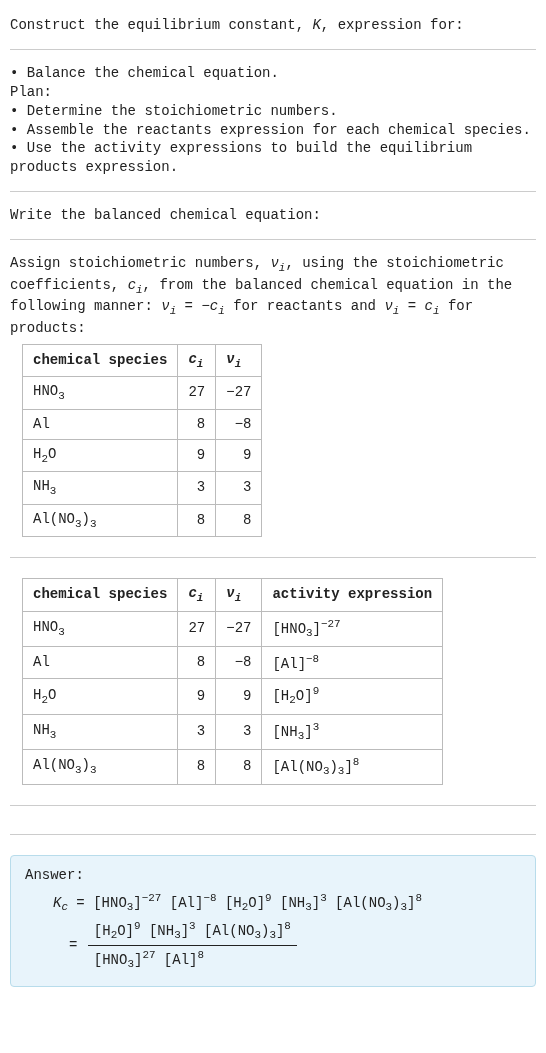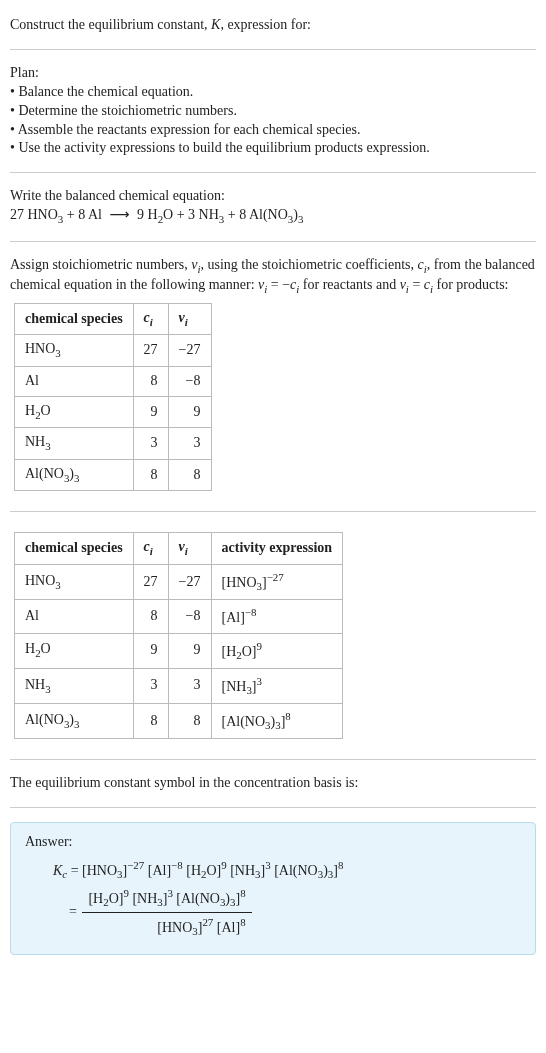--- a/index.html
+++ b/index.html
@@ -7,51 +7,53 @@
       font-family: Georgia, 'Times New Roman', serif;
       font-size: 14px;
       color: #222;
       background: #fff;
       width: 546px;
       padding: 8px 10px;
       line-height: 1.35;
     }
     .section {
       padding: 8px 0;
+      font-family: Liberation Mono, monospace;
     }
     .divider {
       border-top: 1px solid #ccc;
       margin: 6px 0;
     }
     .sub { font-size: 0.78em; vertical-align: sub; }
     .sup { font-size: 0.78em; vertical-align: super; }
     .italic { font-style: italic; }
     .arrow { display: inline-block; margin: 0 4px; }
     table {
       border-collapse: collapse;
-      margin: 6px 4px;
+      margin: 6px 12px;
     }
     th, td {
       border: 1px solid #bbb;
       padding: 5px 10px;
       text-align: left;
     }
     td.num { text-align: right; }
     .answer-box {
       background: #e8f4fb;
       border: 1px solid #b8dceb;
       border-radius: 4px;
       padding: 10px 14px;
+      margin-top: 6px;
     }
     .answer-box .label {
       margin-bottom: 6px;
     }
     .frac {
       display: inline-block;
-      text-align: right;
+      text-align: left;
       vertical-align: middle;
       margin: 0 2px;
     }
     .frac .num, .frac .den {
       display: block;
       padding: 2px 6px;
     }
     .frac .num { border-bottom: 1px solid #222; }
     .indent { padding-left: 28px; }
     .eq-line { margin: 2px 0; }
@@ -60,33 +62,30 @@
 <body>
 
 <div class="section">
   <div>
     <span>Construct the equilibrium constant, </span><span class="italic">K</span><span>, expression for:</span>
   </div>
 </div>
 <div class="divider"></div>
 
 <div class="section">
+  <div>• Balance the chemical equation.</div>
   <div>Plan:</div>
-  <div>• Balance the chemical equation.</div>
   <div>• Determine the stoichiometric numbers.</div>
   <div>• Assemble the reactants expression for each chemical species.</div>
   <div>• Use the activity expressions to build the equilibrium products expression.</div>
 </div>
 <div class="divider"></div>
 
 <div class="section">
   <div>Write the balanced chemical equation:</div>
-  <div>
-    <span>27 HNO</span><span class="sub">3</span><span> + 8 Al </span><span class="arrow">⟶</span><span> 9 H</span><span class="sub">2</span><span>O + 3 NH</span><span class="sub">3</span><span> + 8 Al(NO</span><span class="sub">3</span><span>)</span><span class="sub">3</span>
-  </div>
 </div>
 <div class="divider"></div>
 
 <div class="section">
   <div>
     <span>Assign stoichiometric numbers, </span><span class="italic">ν</span><span class="sub italic">i</span><span>, using the stoichiometric coefficients, </span><span class="italic">c</span><span class="sub italic">i</span><span>, from the balanced chemical equation in the following manner: </span><span class="italic">ν</span><span class="sub italic">i</span><span> = −</span><span class="italic">c</span><span class="sub italic">i</span><span> for reactants and </span><span class="italic">ν</span><span class="sub italic">i</span><span> = </span><span class="italic">c</span><span class="sub italic">i</span><span> for products:</span>
   </div>
 
   <table>
     <tbody>
@@ -164,21 +163,20 @@
       <td class="num">8</td>
       <td class="num">8</td>
       <td><span>[Al(NO</span><span class="sub">3</span><span>)</span><span class="sub">3</span><span>]</span><span class="sup">8</span></td>
     </tr>
   </tbody>
     </table>
 </div>
 <div class="divider"></div>
 
 <div class="section">
-  <div>The equilibrium constant symbol in the concentration basis is:</div>
 </div>
 <div class="divider"></div>
 
 <div class="section">
 
   <div class="answer-box">
     <div class="label">Answer:</div>
 
     <div class="indent eq-line">
       <span class="italic">K</span><span class="sub italic">c</span><span> = </span><span>[HNO</span><span class="sub">3</span><span>]</span><span class="sup">−27</span><span> [Al]</span><span class="sup">−8</span><span> [H</span><span class="sub">2</span><span>O]</span><span class="sup">9</span><span> [NH</span><span class="sub">3</span><span>]</span><span class="sup">3</span><span> [Al(NO</span><span class="sub">3</span><span>)</span><span class="sub">3</span><span>]</span><span class="sup">8</span>

